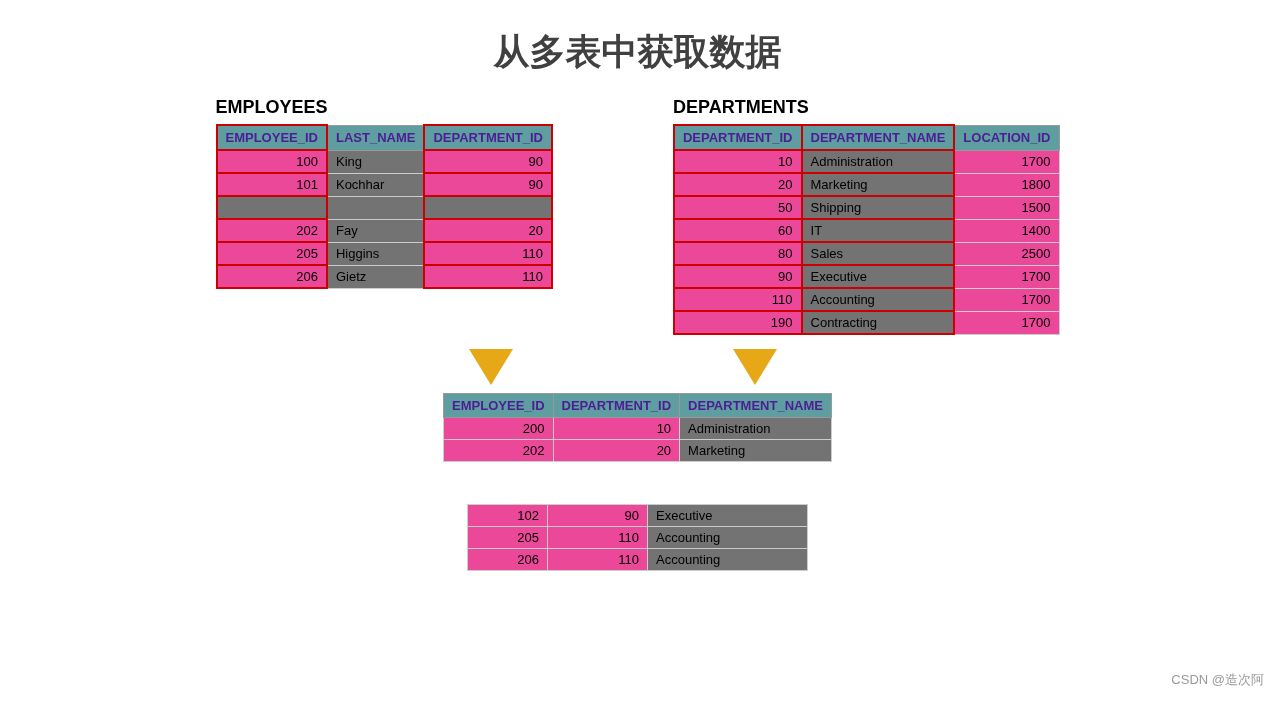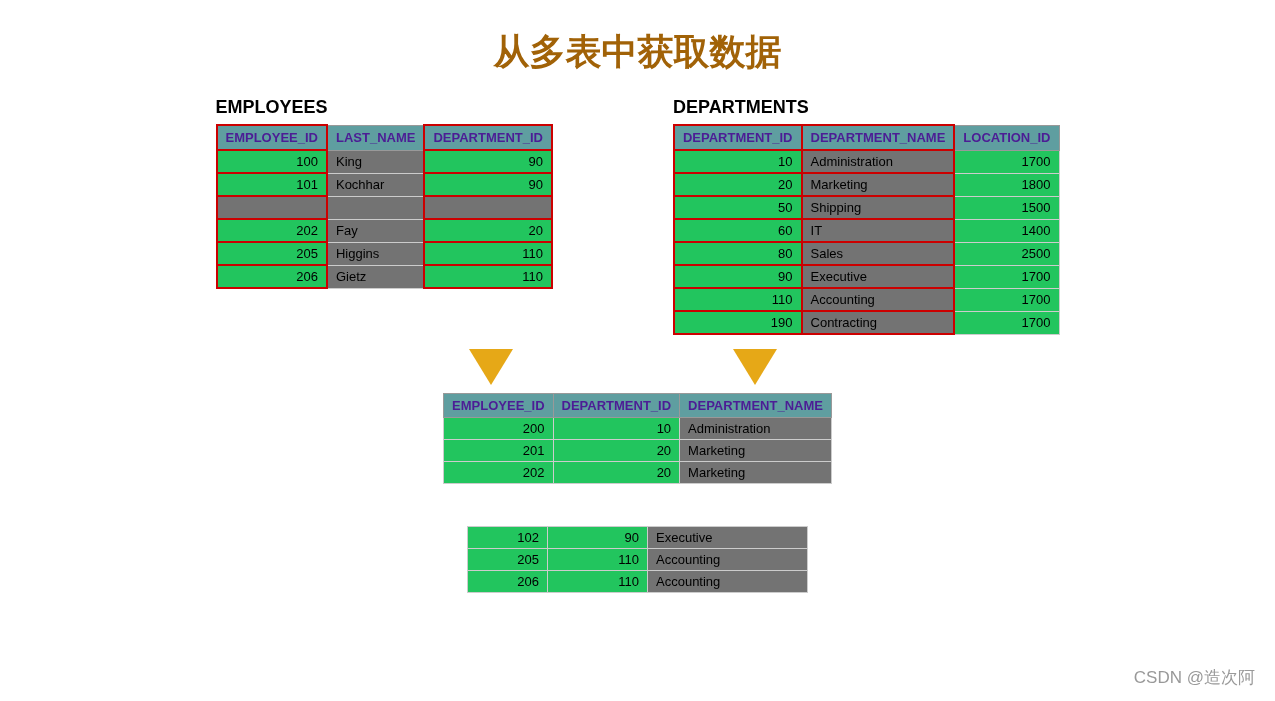--- a/index.html
+++ b/index.html
@@ -10,21 +10,21 @@
       font-family: Arial, sans-serif;
       font-size: 13px;
       overflow: hidden;
       position: relative;
     }
 
     .page-title {
       text-align: center;
       font-size: 36px;
       font-weight: bold;
-      color: #a16207;
+      color: #404040;
       padding-top: 28px;
       padding-bottom: 20px;
       font-family: "SimHei", "Microsoft YaHei", sans-serif;
     }
 
     .section-label {
       font-weight: bold;
       font-size: 18px;
       margin-bottom: 6px;
       color: #000;
@@ -48,21 +48,21 @@
 
     .data-cell {
       padding: 3px 8px;
       border: 1px solid #ccc;
       background: #737373;
     }
 
     .data-cell-num {
       padding: 3px 8px;
       border: 1px solid #ccc;
-      background: #22c55e;
+      background: #ec4899;
       text-align: right;
     }
 
     .empty-row td {
       height: 20px;
     }
 
     
     .col-highlight {
       border: 2px solid #cc0000 !important;
@@ -94,22 +94,22 @@
       display: flex;
       flex-direction: column;
       align-items: center;
       gap: 12px;
       margin-top: 0;
     }
 
     .watermark {
       position: absolute;
       bottom: 12px;
-      right: 20px;
-      font-size: 17px;
+      right: 11px;
+      font-size: 13px;
       color: #999;
     }
 
     .left-section {
       display: flex;
       flex-direction: column;
       align-items: flex-start;
     }
 
     .right-section {
@@ -253,25 +253,20 @@
         <th class="header-cell">DEPARTMENT_NAME</th>
       </tr>
     </thead>
     <tbody>
       <tr>
         <td class="data-cell-num">200</td>
         <td class="data-cell-num">10</td>
         <td class="data-cell">Administration</td>
       </tr>
       <tr>
-        <td class="data-cell-num">201</td>
-        <td class="data-cell-num">20</td>
-        <td class="data-cell">Marketing</td>
-      </tr>
-      <tr>
         <td class="data-cell-num">202</td>
         <td class="data-cell-num">20</td>
         <td class="data-cell">Marketing</td>
       </tr>
     </tbody>
   </table>
 
   <div class="result-gap"></div>
 
   <table style="border: 1px solid #0ea5e9;">

